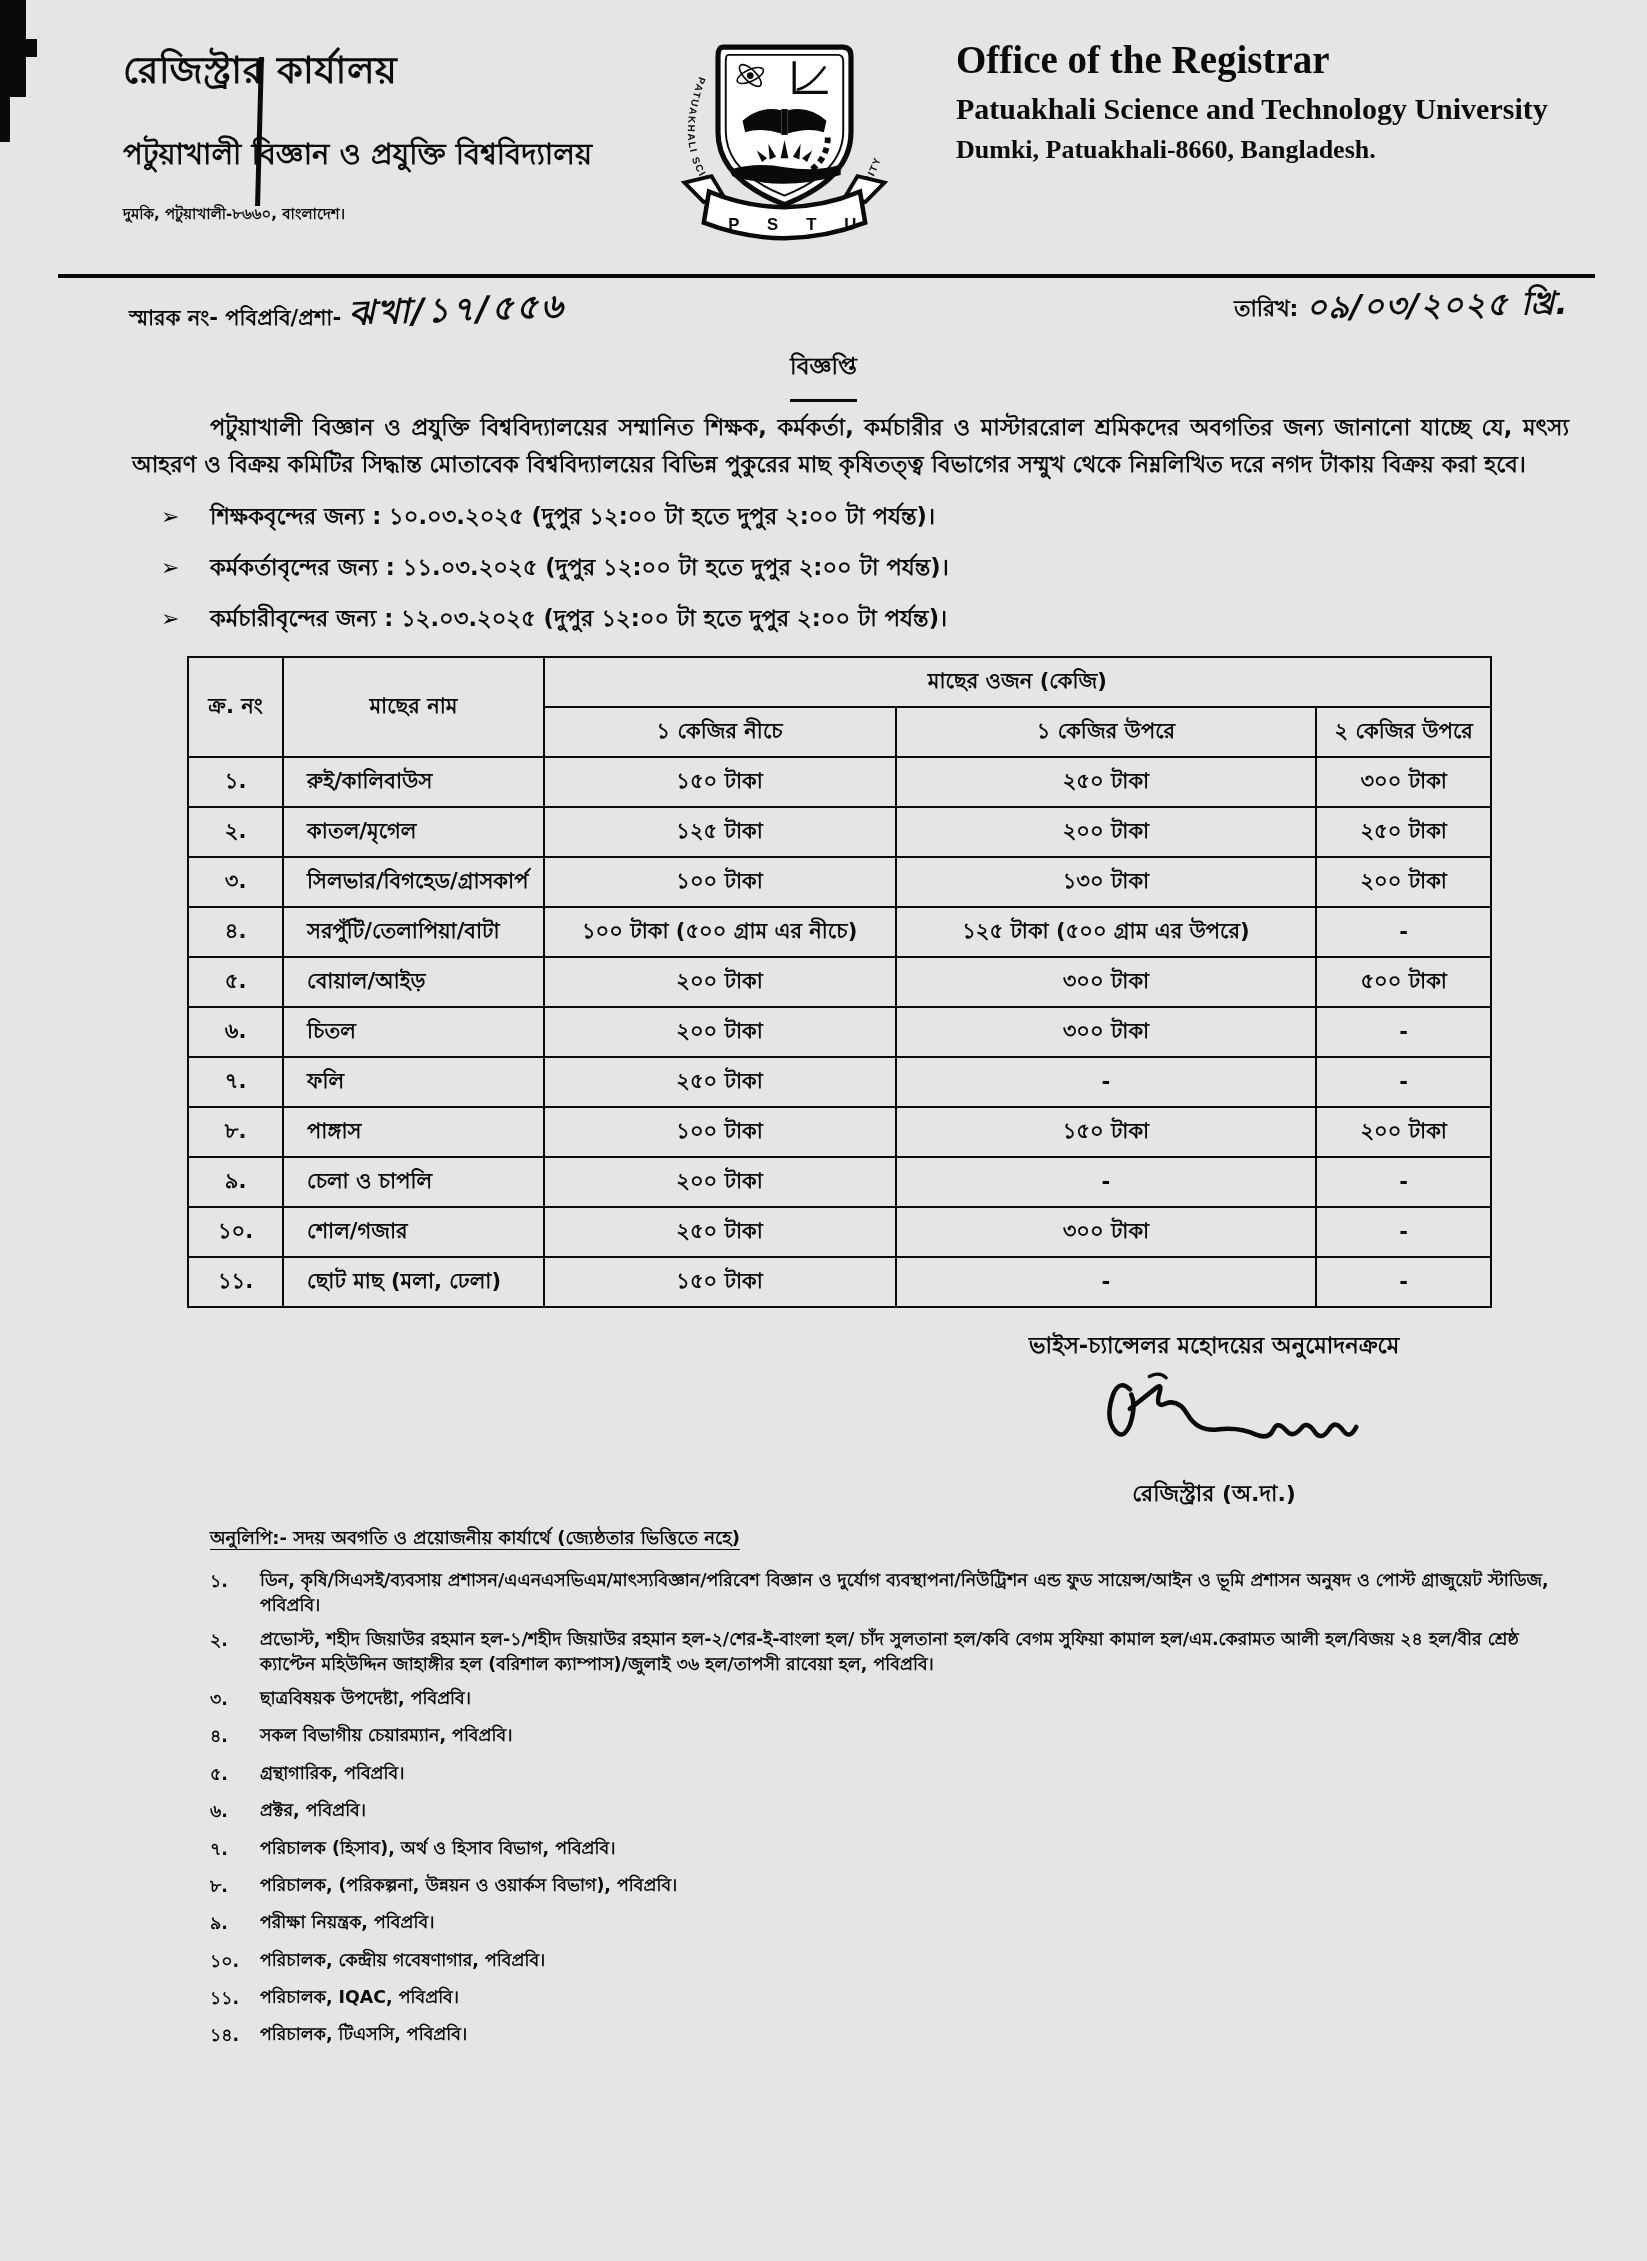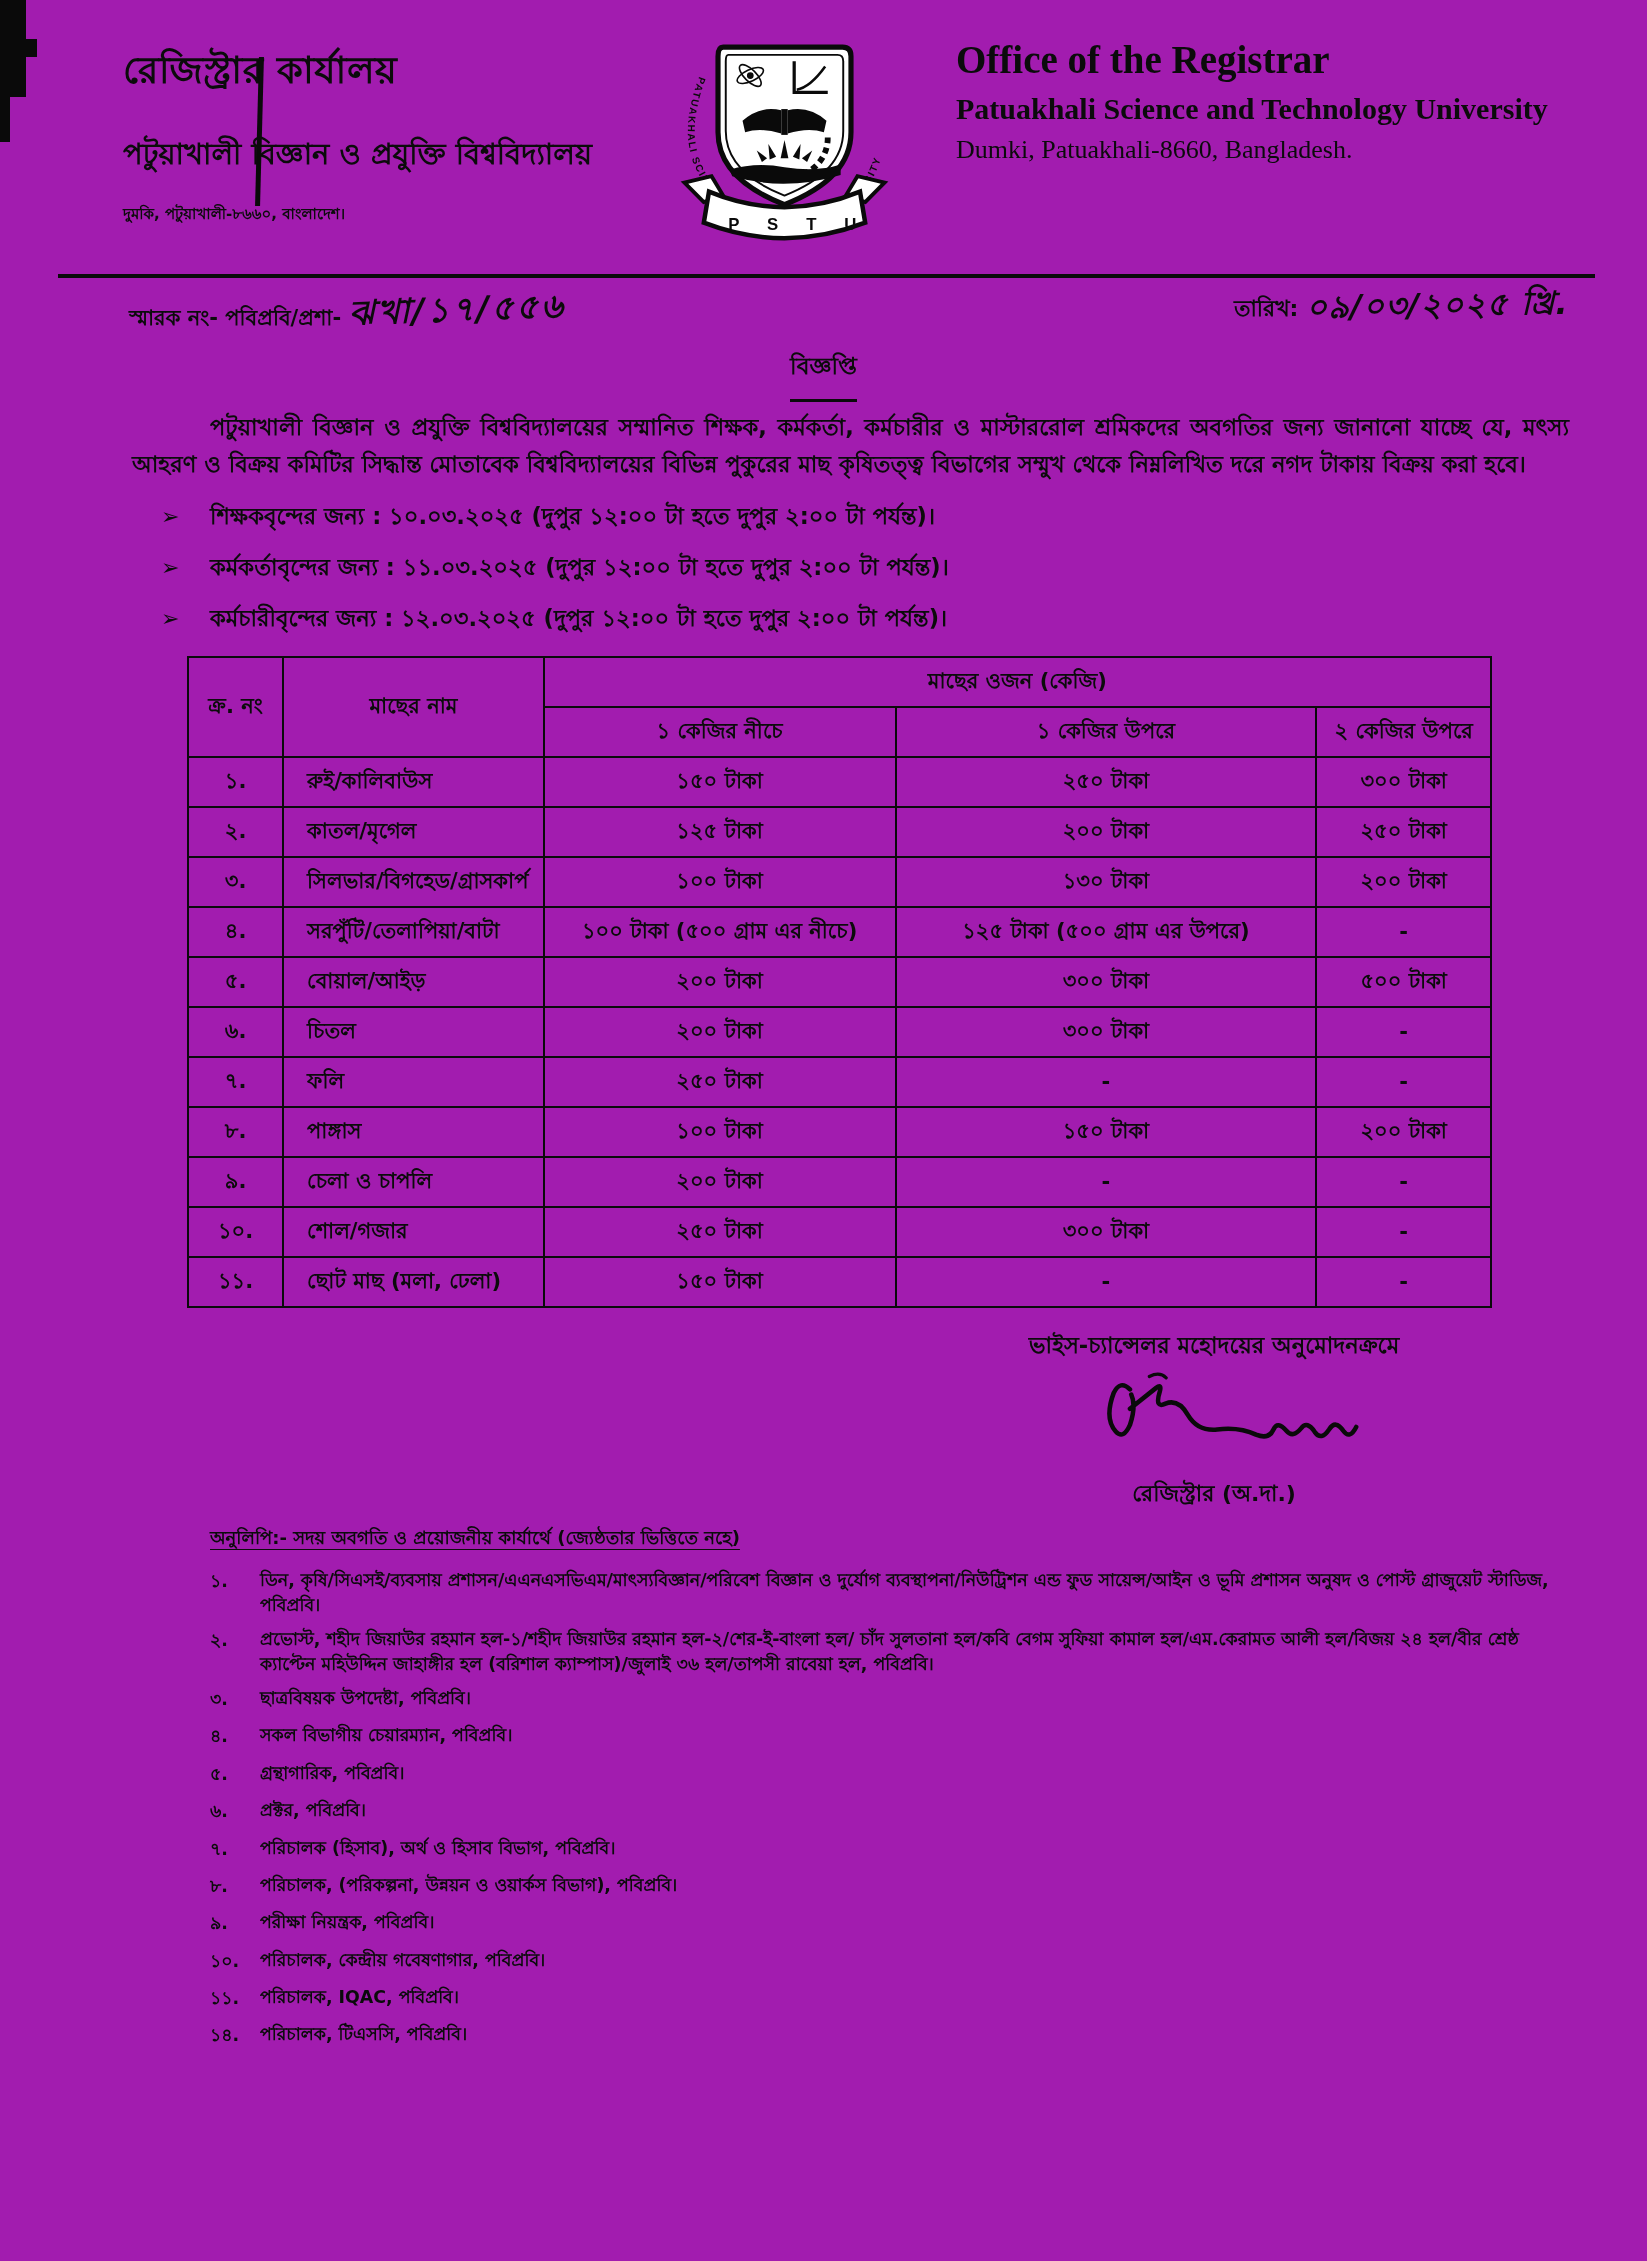--- a/index.html
+++ b/index.html
@@ -1,21 +1,21 @@
 <!DOCTYPE html>
 <html lang="bn" style="font-size:10.3px"><head>
 <meta charset="utf-8">
 <style>
   * { box-sizing: border-box; margin: 0; padding: 0; }
   html,body { background:#ffffff; }
   .page {
     position: relative;
     width: 1647px;
     height: 2261px;
-    background: #a21caf;
+    background: #e5e5e5;
     color: #0b0b0b;
     font-family: "DejaVu Sans", sans-serif;
     overflow: hidden;
   }
   
   .artifact { position:absolute; background:#0a0a0a; }
   .artifact.a1 { left:0; top:0;   width:26px;  height:97px; }
   .artifact.a2 { left:0; top:97px; width:10.3px; height:45px; }
   .artifact.a3 { left:0; top:39px;  width:37px; height:18px; }
   .pen-stroke { position:absolute; left:257px; top:57px; width:4.5px; height:149px; background:#0a0a0a; transform:rotate(1.5deg); }
@@ -23,21 +23,21 @@
   
   .header { display:flex; align-items:flex-start; padding: 28px 65px 0 123px; }
   .hdr-bn { width: 555px; padding-top: 13px; }
   .hdr-bn .l1 { font-size: 37px; font-weight: 800; letter-spacing: 0.6px; }
   .hdr-bn .l2 { font-size: 29px; font-weight: 700; margin-top: 27px; }
   .hdr-bn .l3 { font-size: 15px; font-weight: 600; margin-top: 22px; }
   .hdr-logo { width: 213px; flex: 0 0 auto; margin-top: 1.3px; }
   .hdr-en { flex: 1; padding-left: 65px; padding-top: 9px; font-family: "Liberation Serif", serif; }
   .hdr-en .l1 { font-size: 39px; font-weight: 800; }
   .hdr-en .l2 { font-size: 30px; font-weight: 600; margin-top: 10.3px; }
-  .hdr-en .l3 { font-size: 26px; font-weight: 400; margin-top: 9px; }
+  .hdr-en .l3 { font-size: 26px; font-weight: 700; margin-top: 9px; }
 
   .rule { margin: 17px 52px 0 58px; border-top: 4.5px solid #0a0a0a; }
 
   
   .memo-row { display:flex; justify-content:space-between; align-items:flex-start; padding: 9px 78px 0 129px; }
   .memo-left { font-size: 21px; font-weight: 700; white-space: nowrap; }
   .handwrit { font-style: italic; font-weight: 700; display:inline-block; }
   .memo-num { font-size: 34px; transform: rotate(-2deg) translateY(-3.9px); letter-spacing: 2.6px; }
   .memo-right { font-size: 22px; font-weight: 700; white-space: nowrap; margin-top:-7.8px; }
   .memo-date { font-size: 32px; transform: rotate(-1deg); letter-spacing: 1.3px; }

